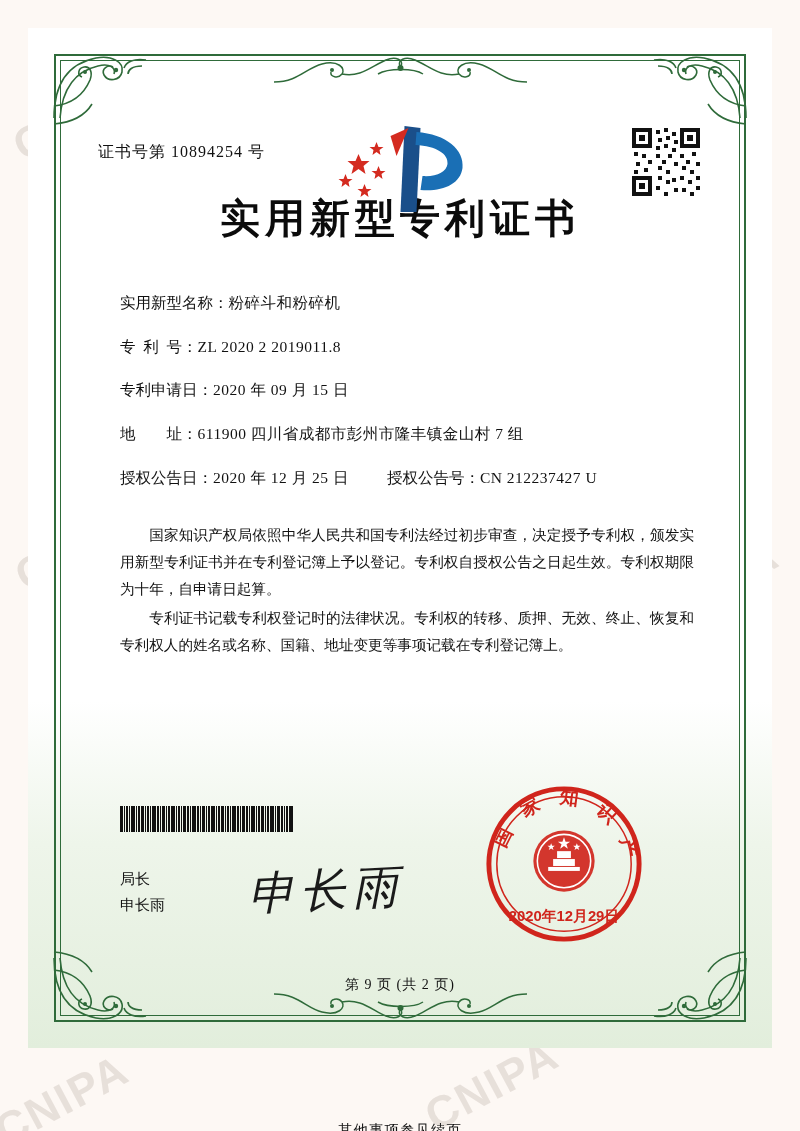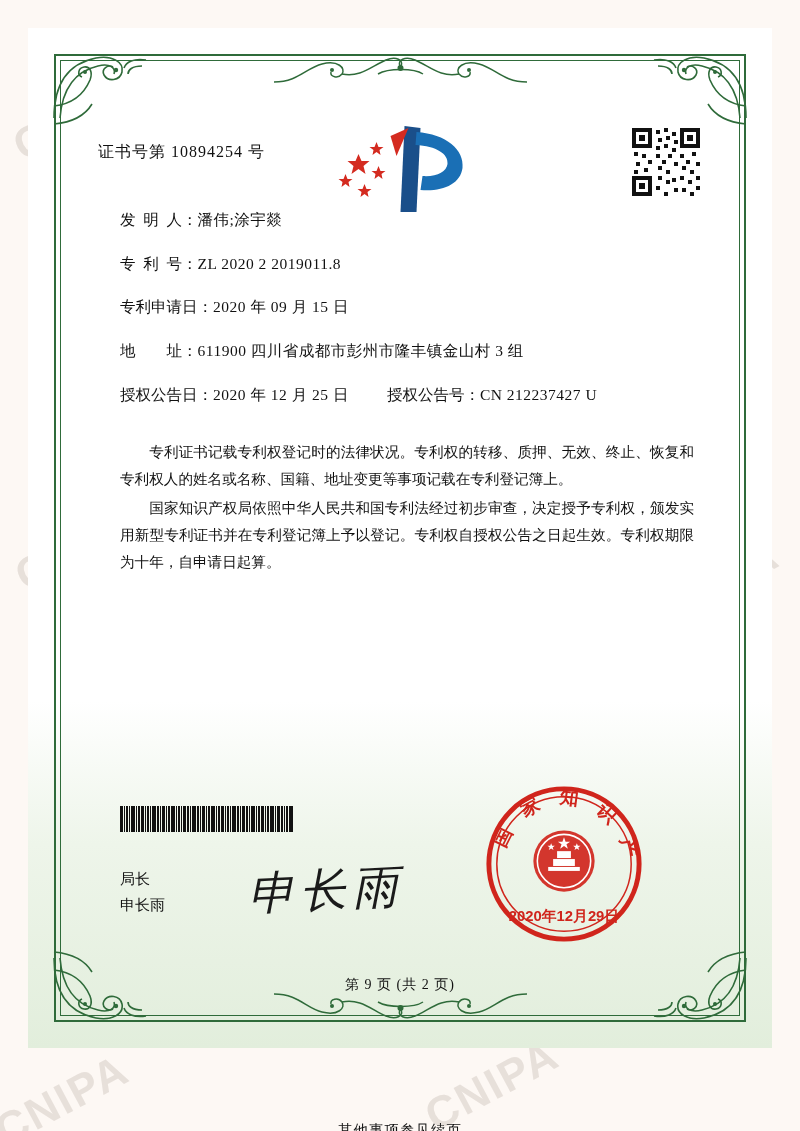--- a/index.html
+++ b/index.html
@@ -393,49 +393,50 @@
             <rect x="33" y="25" width="2" height="2"></rect>
           <rect x="26" y="31" width="2" height="2"></rect>
             <rect x="30" y="33" width="2" height="2"></rect>
             <rect x="33" y="30" width="2" height="2"></rect>
         </g>
       </svg>
     </div>
 
     <div class="cert-no">证书号第 10894254 号</div>
 
+    <div class="title">实用新型专利证书</div>
 
     <div class="fields">
       <div class="field-row">
-        <span class="field-label">发  明  人：</span>
-        <span class="field-value">潘伟;涂宇燚</span>
+        <span class="field-label">实用新型名称：</span>
+        <span class="field-value">粉碎斗和粉碎机</span>
       </div>
       <div class="field-row">
         <span class="field-label">专  利  号：</span>
         <span class="field-value">ZL 2020 2 2019011.8</span>
       </div>
       <div class="field-row">
         <span class="field-label">专利申请日：</span>
         <span class="field-value">2020 年 09 月 15 日</span>
       </div>
       <div class="field-row">
         <span class="field-label">地        址：</span>
-        <span class="field-value">611900 四川省成都市彭州市隆丰镇金山村 3 组</span>
+        <span class="field-value">611900 四川省成都市彭州市隆丰镇金山村 7 组</span>
       </div>
       <div class="field-row inline-two">
         <span class="field-label">授权公告日：</span>
         <span class="field-value">2020 年 12 月 25 日</span>
         <span class="field-label">授权公告号：</span>
         <span class="field-value">CN 212237427 U</span>
       </div>
     </div>
 
     <div class="paragraphs">
+      <p>国家知识产权局依照中华人民共和国专利法经过初步审查，决定授予专利权，颁发实用新型专利证书并在专利登记簿上予以登记。专利权自授权公告之日起生效。专利权期限为十年，自申请日起算。</p>
       <p>专利证书记载专利权登记时的法律状况。专利权的转移、质押、无效、终止、恢复和专利权人的姓名或名称、国籍、地址变更等事项记载在专利登记簿上。</p>
-      <p>国家知识产权局依照中华人民共和国专利法经过初步审查，决定授予专利权，颁发实用新型专利证书并在专利登记簿上予以登记。专利权自授权公告之日起生效。专利权期限为十年，自申请日起算。</p>
     </div>
 
     <div class="barcode">
       <i style="width:3px"></i>
         <i style="width:1px"></i>
         <i style="width:2px"></i>
         <i style="width:1px"></i>
       <i style="width:4px"></i>
         <i style="width:1px"></i>
         <i style="width:2px"></i>

